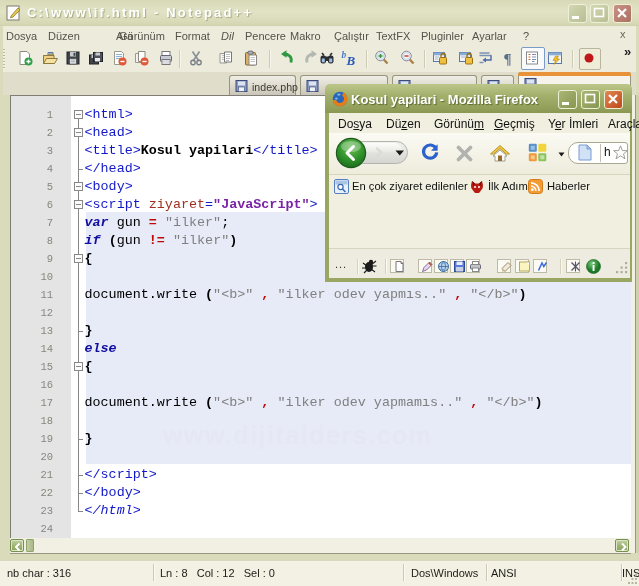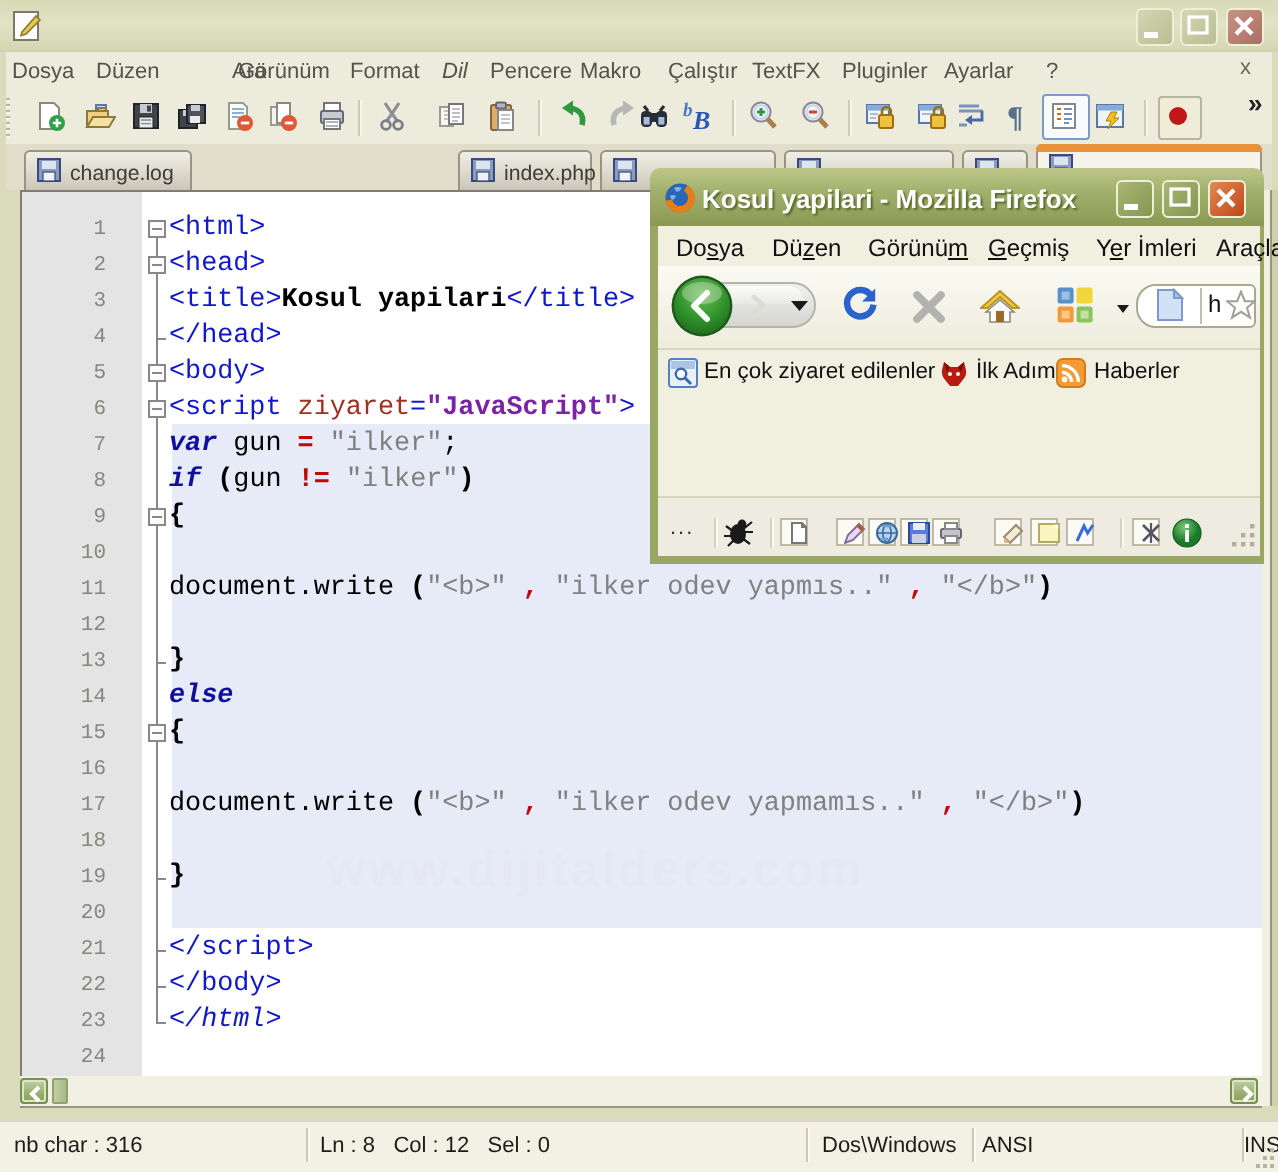--- a/index.html
+++ b/index.html
@@ -64,20 +64,21 @@
 #ff-status{position:absolute;left:0;top:135px;width:301px;height:30px;background:#eeece0;border-top:1px solid #d8d5bf;box-sizing:border-box;}
 </style>
 </head>
 <body>
 
 <div id="npp-title" class="abs">
   <svg class="abs" style="left:6px;top:5px" width="16" height="16">
     <rect x="1" y="1" width="12" height="14" fill="#fdfdfd" stroke="#7a7a6a"></rect>
     <polygon points="5,11 12,3 14,5 7,12 4.5,12.8" fill="#e8c84a" stroke="#8a7a30" stroke-width="0.8"></polygon>
   </svg>
+  <span class="ttxt">C:\www\if.html - Notepad++</span>
   <div class="capbtn" style="left:568px;background:linear-gradient(135deg,#d3d7b2,#b9be95);">
       <svg width="17" height="17">
         <rect x="3" y="11" width="7" height="3" fill="#fff"></rect>
       </svg>
     </div>
   <div class="capbtn" style="left:590px;background:linear-gradient(135deg,#d3d7b2,#b9be95);">
       <svg width="17" height="17">
         <rect x="3.5" y="3.5" width="9" height="8" fill="none" stroke="#fff" stroke-width="1.6"></rect>
       </svg>
     </div>
@@ -236,28 +237,20 @@
     <div class="abs" style="left: 624px; top: -2px; width: 16px; height: 16px;">
       <div class="abs" style="top:0px;font-size:13px;font-weight:bold;color:#222">»</div>
     </div>
     <div class="abs" style="left: 179px; top: 4px; width: 1px; height: 18px; background: rgb(205, 202, 182); box-shadow: rgb(248, 246, 234) 1px 0px 0px;"></div>
     <div class="abs" style="left: 269px; top: 4px; width: 1px; height: 18px; background: rgb(205, 202, 182); box-shadow: rgb(248, 246, 234) 1px 0px 0px;"></div>
     <div class="abs" style="left: 366px; top: 4px; width: 1px; height: 18px; background: rgb(205, 202, 182); box-shadow: rgb(248, 246, 234) 1px 0px 0px;"></div>
     <div class="abs" style="left: 424px; top: 4px; width: 1px; height: 18px; background: rgb(205, 202, 182); box-shadow: rgb(248, 246, 234) 1px 0px 0px;"></div>
     <div class="abs" style="left: 572px; top: 4px; width: 1px; height: 18px; background: rgb(205, 202, 182); box-shadow: rgb(248, 246, 234) 1px 0px 0px;"></div>
   </div>
 <div id="npp-tabband" class="abs">
-    <div class="tab" style="left: 12px; width: 84px;">
-      <div class="tico"><svg width="14" height="13">
-          <rect x="1" y="0.5" width="11" height="11" fill="#8a9ac0" stroke="#3a4a7a"></rect>
-          <rect x="3" y="1.5" width="7" height="4" fill="#dce4f0"></rect>
-          <rect x="3.5" y="7" width="6" height="4.5" fill="#eef2f8" stroke="#3a4a7a" stroke-width="0.6"></rect>
-        </svg></div>
-      <div class="ttx">change.log</div>
-    </div>
     <div class="tab" style="left: 229px; width: 67px;">
       <div class="tico"><svg width="14" height="13">
           <rect x="1" y="0.5" width="11" height="11" fill="#8a9ac0" stroke="#3a4a7a"></rect>
           <rect x="3" y="1.5" width="7" height="4" fill="#dce4f0"></rect>
           <rect x="3.5" y="7" width="6" height="4.5" fill="#eef2f8" stroke="#3a4a7a" stroke-width="0.6"></rect>
         </svg></div>
       <div class="ttx">index.php</div>
     </div>
     <div class="tab" style="left: 300px; width: 88px;">
       <div class="tico"><svg width="14" height="13">

